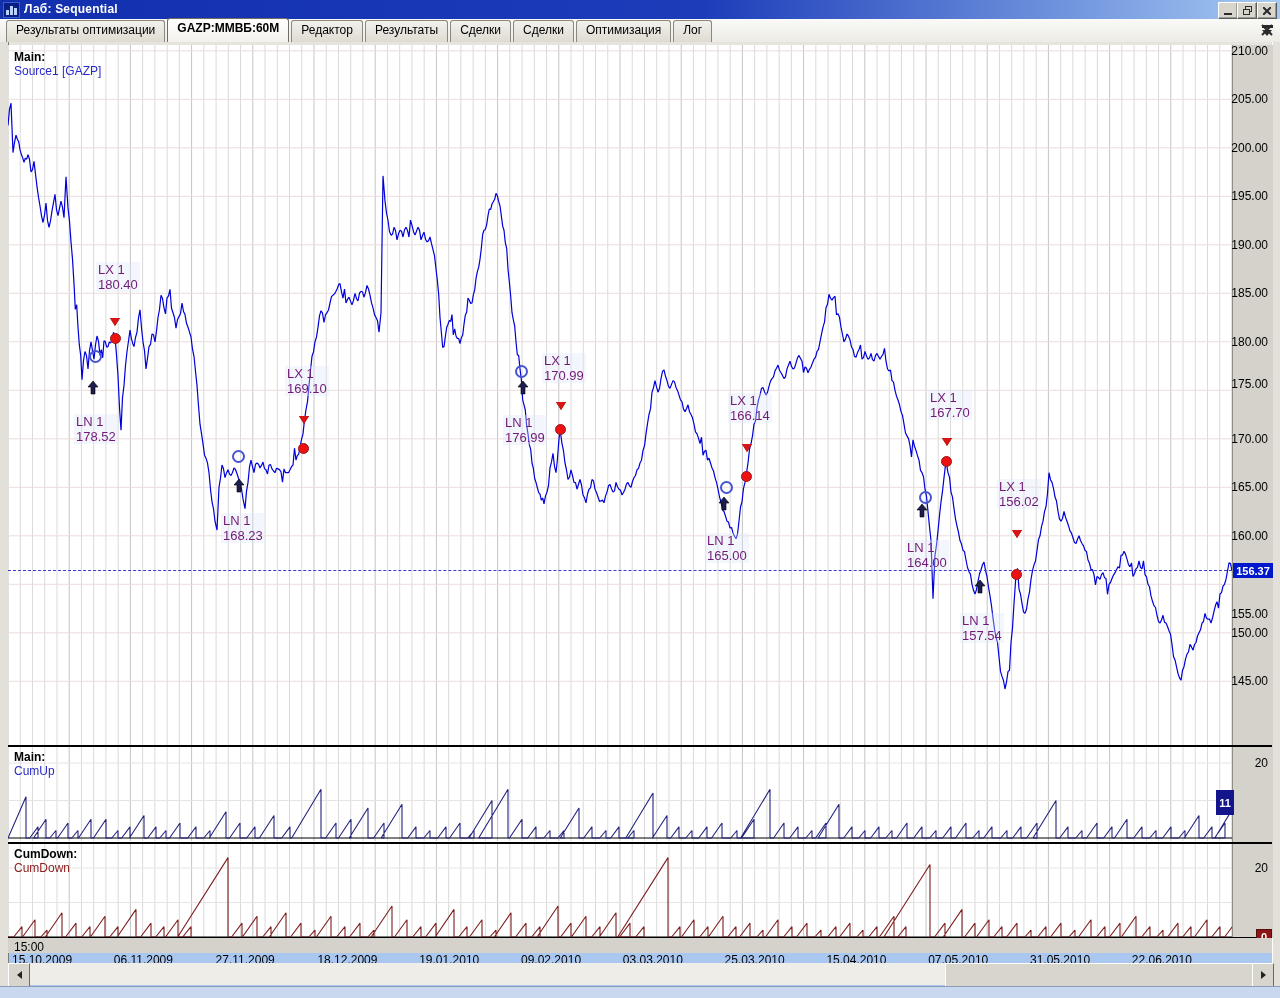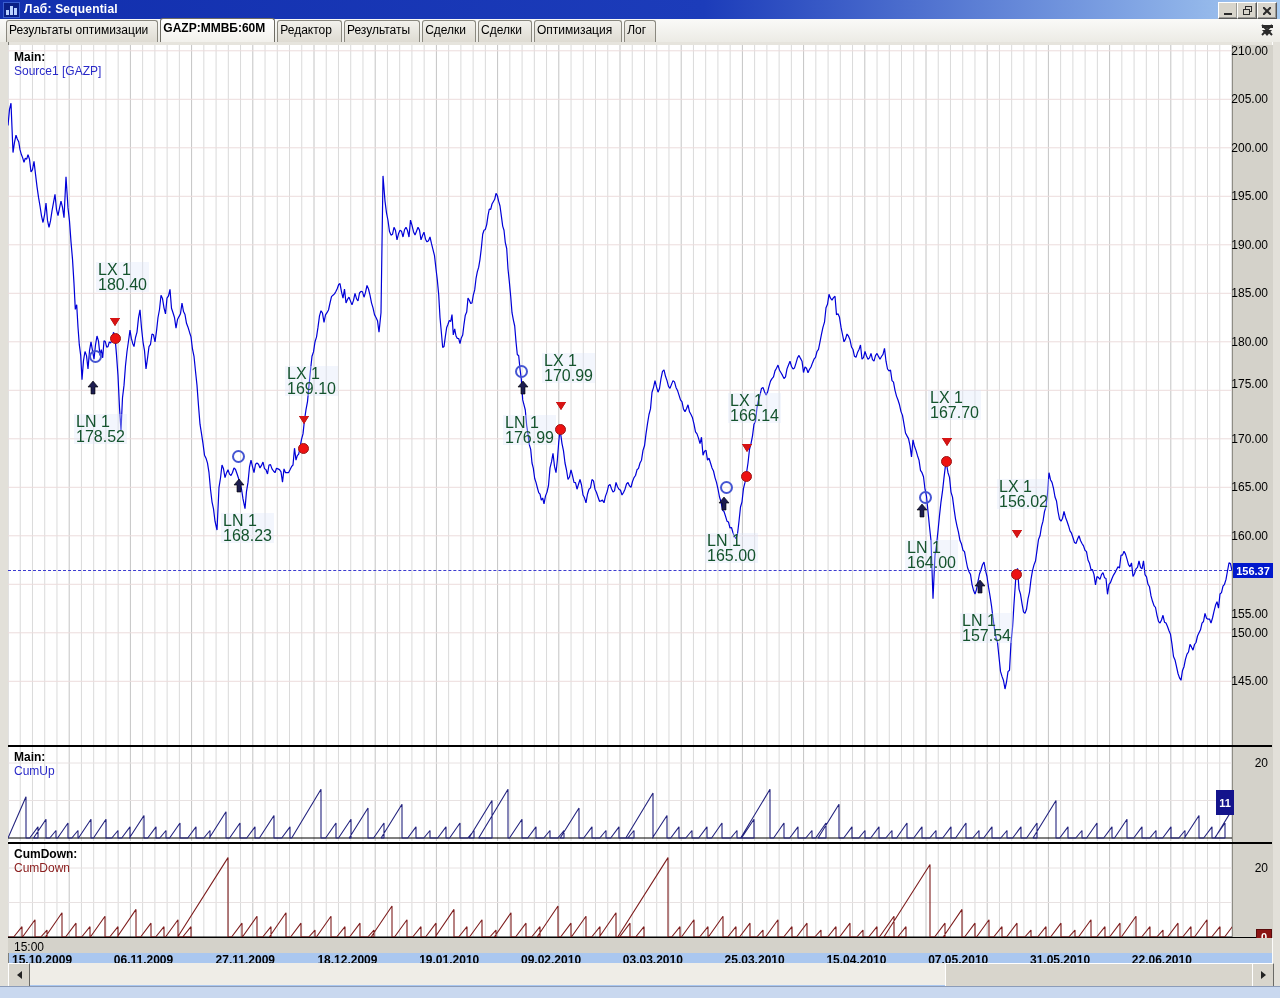--- a/index.html
+++ b/index.html
@@ -16,21 +16,21 @@
   #title-text{left:24px;top:2px;color:#fff;font-weight:bold;font-size:12px;letter-spacing:.2px;}
   .winbtn{top:2px;width:18px;height:15px;background:#d8d5cc;border:1px solid;
     border-color:#fff #5a5a5a #5a5a5a #fff;box-shadow:inset -1px -1px 0 #9a9a96;
     display:flex;align-items:center;justify-content:center;}
   .winbtn svg{display:block;}
 
   
   #tabstrip{left:0;top:19px;width:1280px;height:23px;
     background:linear-gradient(#fafaf8,#ecebe5);border-bottom:1px solid #b9b7ae;}
   #tabs{left:6px;bottom:0;display:flex;align-items:flex-end;height:23px;}
-  .tab{height:19px;margin-right:2px;padding:2px 9px 0 2px;font-size:12px;color:#000;
+  .tab{height:19px;margin-right:2px;padding:2px 9px 0 9px;font-size:12px;color:#000;
     background:linear-gradient(#f2f1ec,#dedbd2);border:1px solid #8a887f;border-bottom:none;
     border-radius:3px 3px 0 0;white-space:nowrap;}
   .tab.active{height:21px;font-weight:bold;background:linear-gradient(#ffffff,#f2f1ec);
     border-color:#6e6c64;}
   #strip-icons{right:6px;top:24px;display:flex;gap:10px;align-items:center;}
   #menu-down-icon{width:13px;height:12px;position:relative;}
   #menu-down-icon .bar{position:absolute;left:1px;top:1px;width:11px;height:3px;background:#2b2b2b;}
   #menu-down-icon .tri{position:absolute;left:1px;top:6px;width:0;height:0;
     border-left:5.5px solid transparent;border-right:5.5px solid transparent;border-top:6px solid #2b2b2b;}
 
@@ -47,34 +47,34 @@
 
   .panel-title{position:absolute;font-size:12px;font-weight:bold;color:#000;}
   .panel-series-label{position:absolute;font-size:12px;}
 
   .badge{position:absolute;color:#fff;font-size:11px;font-weight:bold;
     display:flex;align-items:center;justify-content:center;}
 
   #dashed-price-line{left:8px;top:570px;width:1224px;height:0;border-top:1px dashed #3b3bd0;}
 
   
-  .ann{position:absolute;font-size:16px;line-height:15px;color:#14532d;white-space:nowrap;
+  .ann{position:absolute;font-size:13px;line-height:15px;color:#701a75;white-space:nowrap;
     background:rgba(222,230,248,0.35);padding:0 2px;}
   .mk-tri{position:absolute;width:0;height:0;border-left:5px solid transparent;
     border-right:5px solid transparent;border-top:8px solid #d81414;
     filter:drop-shadow(0 0 0.5px #600);}
   .mk-dot{position:absolute;width:9px;height:9px;border-radius:50%;
     background:#ee1111;border:1px solid #991717;}
   .mk-circ{position:absolute;width:9px;height:9px;border-radius:50%;
     border:2px solid #4555d2;background:transparent;}
 
   
   #date-strip{left:8px;top:938px;width:1264px;height:15px;background:#d4d2ca;}
   #time-label{position:absolute;left:6px;top:2px;font-size:12px;color:#000;}
-  .date-label{position:absolute;top:15px;font-size:12px;color:#000;white-space:nowrap;font-weight:bold;}
+  .date-label{position:absolute;top:15px;font-size:12px;color:#000;white-space:nowrap;}
   #scrollbar{left:8px;top:963px;width:1264px;height:22px;background:#efede7;}
   .sb-btn{position:absolute;top:0;width:20px;height:22px;background:#d8d5cc;border:1px solid;
     border-color:#fff #6a6a66 #6a6a66 #fff;display:flex;align-items:center;justify-content:center;}
   #sb-thumb{position:absolute;top:0;height:22px;background:#d8d5cc;border:1px solid;
     border-color:#fff #6a6a66 #6a6a66 #fff;}
   .arrow-left{width:0;height:0;border-top:4px solid transparent;border-bottom:4px solid transparent;
     border-right:5px solid #222;}
   .arrow-right{width:0;height:0;border-top:4px solid transparent;border-bottom:4px solid transparent;
     border-left:5px solid #222;}
 

